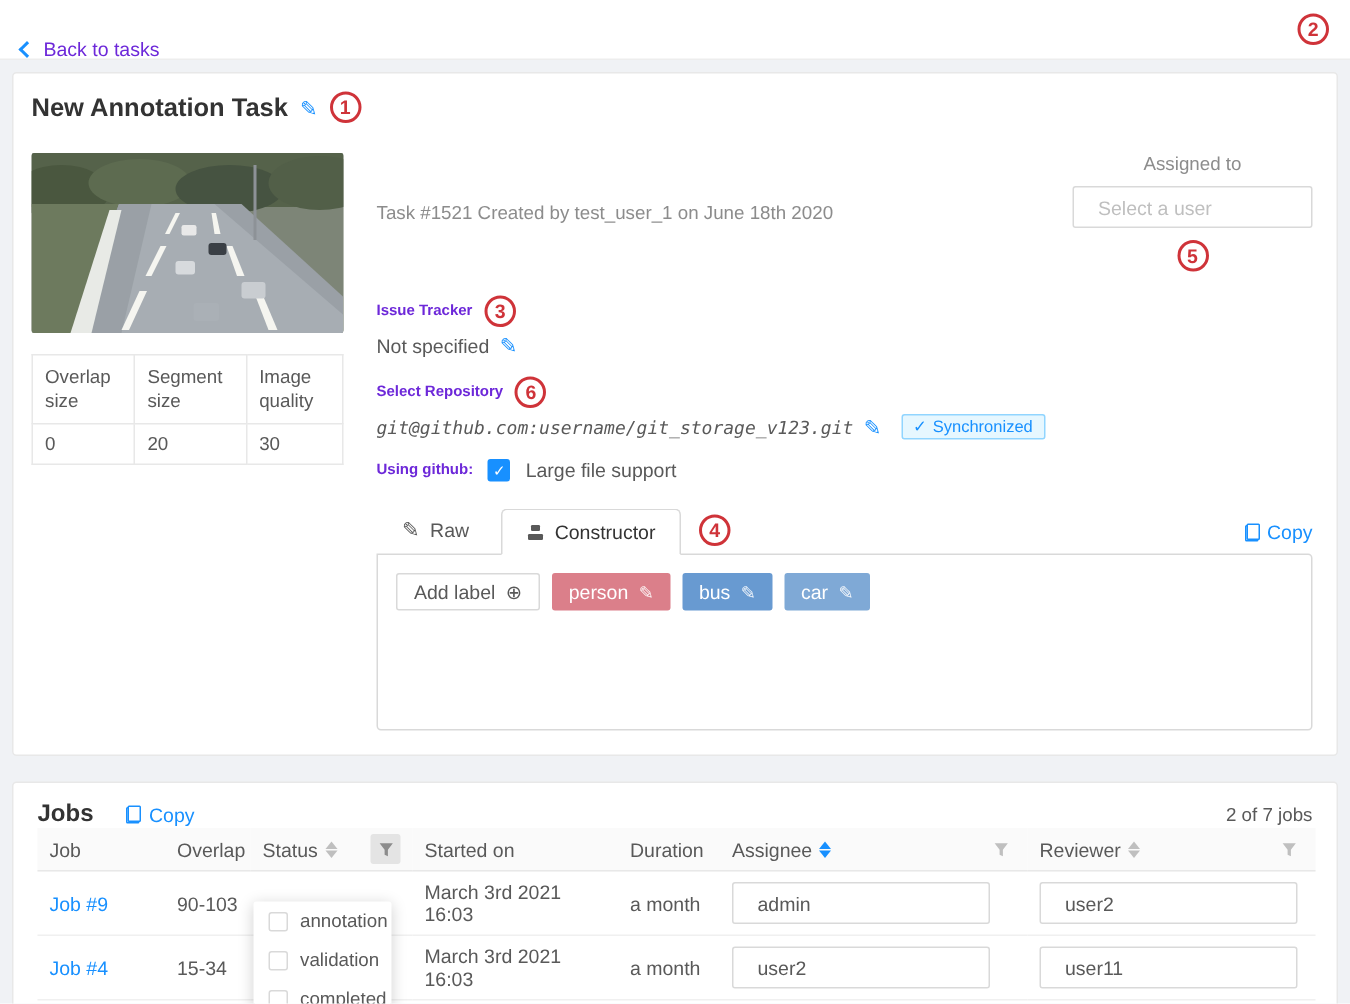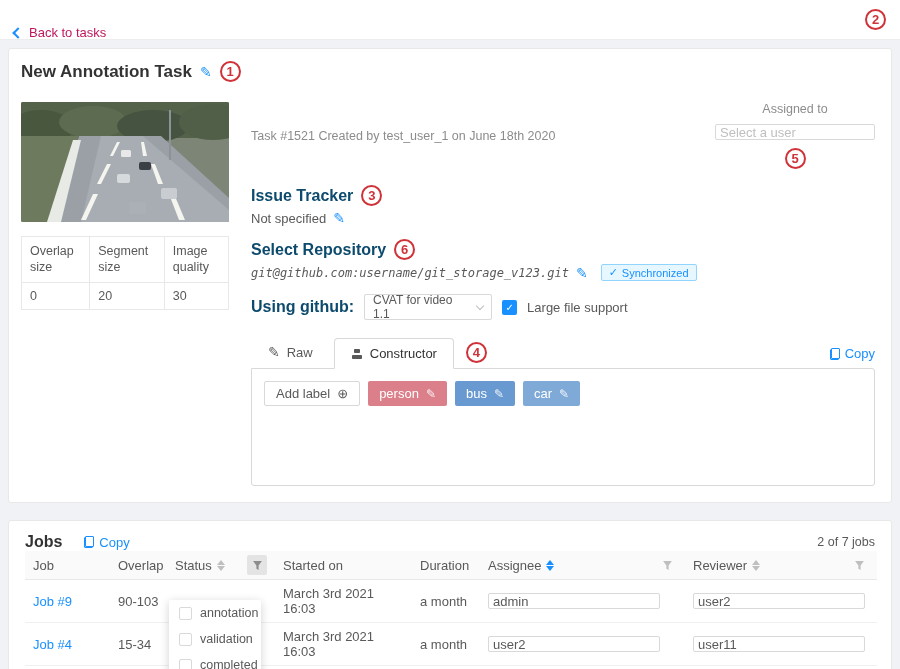--- a/index.html
+++ b/index.html
@@ -8,21 +8,21 @@
     font-family: "Liberation Sans", sans-serif;
     font-size: 13px;
     color: #595959;
     background: #f0f2f5;
   }
   
   .topbar {
     height: 40px; background:#fff; display:flex; align-items:center;
     justify-content:space-between; padding:0 14px; border-bottom:1px solid #ededed;
   }
-  .back { display:flex; align-items:center; gap:7px; color:#be185d; cursor:pointer; font-size:13px;margin-top:25px; }
+  .back { display:flex; align-items:center; gap:7px; color:#6d28d9; cursor:pointer; font-size:13px;margin-top:25px; }
   .chev-left { display:inline-block; width:8px; height:8px; border-left:2px solid #1890ff; border-top:2px solid #1890ff; transform:rotate(-45deg); margin-top:1px; }
   .topbar-right { display:flex; align-items:center; gap:8px; }
   .actions-btn {
     display:flex; align-items:center; gap:12px; background:#fff; border:1px solid #d9d9d9;
     border-radius:3px; padding:5px 12px; font-size:13px; color:#434343; cursor:pointer;
     font-family:"Liberation Sans", sans-serif;
   }
   .vdots { font-size:15px; color:#434343; letter-spacing:0; }
   
   .ann {
@@ -42,26 +42,26 @@
   .preview { width:208px; height:120px; overflow:hidden; border-radius:2px; background:#7d8577; }
   .params { border-collapse:collapse; width:208px; margin-top:14px; font-size:12.5px; }
   .params th, .params td { border:1px solid #e8e8e8; padding:6px 8px; text-align:left; font-weight:400; color:#595959; }
   .params th { line-height:1.3; }
   .task-right { flex:1; padding-left:22px; }
   .meta-row { display:flex; align-items:center; justify-content:space-between; margin-bottom:16px; }
   .meta { color:#8c8c8c; font-size:12.5px; }
   .assign { display:flex; align-items:center; gap:8px;flex-direction:column; }
   .assign-label { color:#8c8c8c; font-size:12.5px; }
   input { font-family:"Liberation Sans", sans-serif; font-size:13px; color:#595959;
-          border:1px solid #d9d9d9; border-radius:2px; height:16px; padding:2px 4px; outline:none; }
+          border:1px solid #d9d9d9; border-radius:2px; height:28px; padding:2px 16px; outline:none; }
   input::placeholder { color:#bfbfbf; }
   .assign input { width:160px; }
   .block { margin-bottom:13px; }
   .block-title-row { display:flex; align-items:center; gap:8px; margin-bottom:4px; }
-  .btitle { font-weight:700; color:#0c4a6e; font-size:16px;text-align:right; }
+  .btitle { font-weight:700; color:#6d28d9; font-size:10px;text-align:right; }
   .line { display:flex; align-items:center; gap:7px; }
   .repo-url { font-family:"DejaVu Sans Mono", monospace; font-style:italic; font-size:12px; color:#595959; }
   .sync-badge { display:inline-flex; align-items:center; gap:4px; border:1px solid #91d5ff;
     background:#e6f7ff; color:#1890ff; font-size:11px; padding:1px 7px; border-radius:2px; margin-left:6px; }
   .format-row { display:flex; align-items:center; gap:10px; margin-bottom:16px; }
   .select { display:flex; align-items:center; justify-content:space-between; gap:8px;
     border:1px solid #d9d9d9; border-radius:2px; height:26px; padding:0 8px; width:128px;
     font-size:12px; color:#595959; cursor:pointer; background:#fff; }
   .chev-down { display:inline-block; width:6px; height:6px; border-right:1.5px solid #bfbfbf; border-bottom:1.5px solid #bfbfbf; transform:rotate(45deg); margin-top:-3px; }
   .checkbox { display:inline-flex; align-items:center; justify-content:center; width:15px; height:15px;
@@ -215,24 +215,20 @@
           <span class="pencil">✎</span>
           <span class="sync-badge">
             <span>✓</span>
             <span>Synchronized</span>
           </span>
         </div>
       </div>
 
       <div class="format-row">
         <span class="btitle">Using github:</span>
-        <div class="select">
-          <span>CVAT for video 1.1</span>
-          <span class="chev-down"></span>
-        </div>
         <span class="checkbox">✓</span>
         <span>Large file support</span>
       </div>
 
       <div class="tabs-row">
         <div class="tab">
           <span class="pencil gray">✎</span>
           <span>Raw</span>
         </div>
         <div class="tab active">

